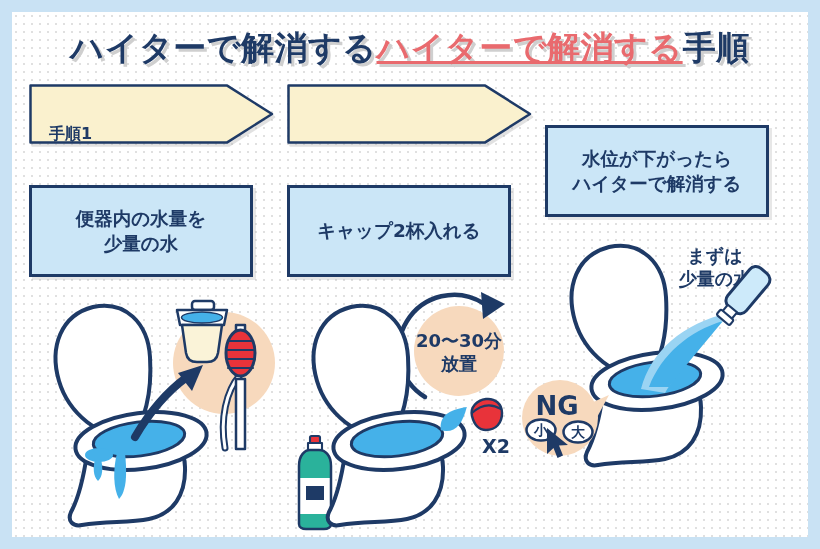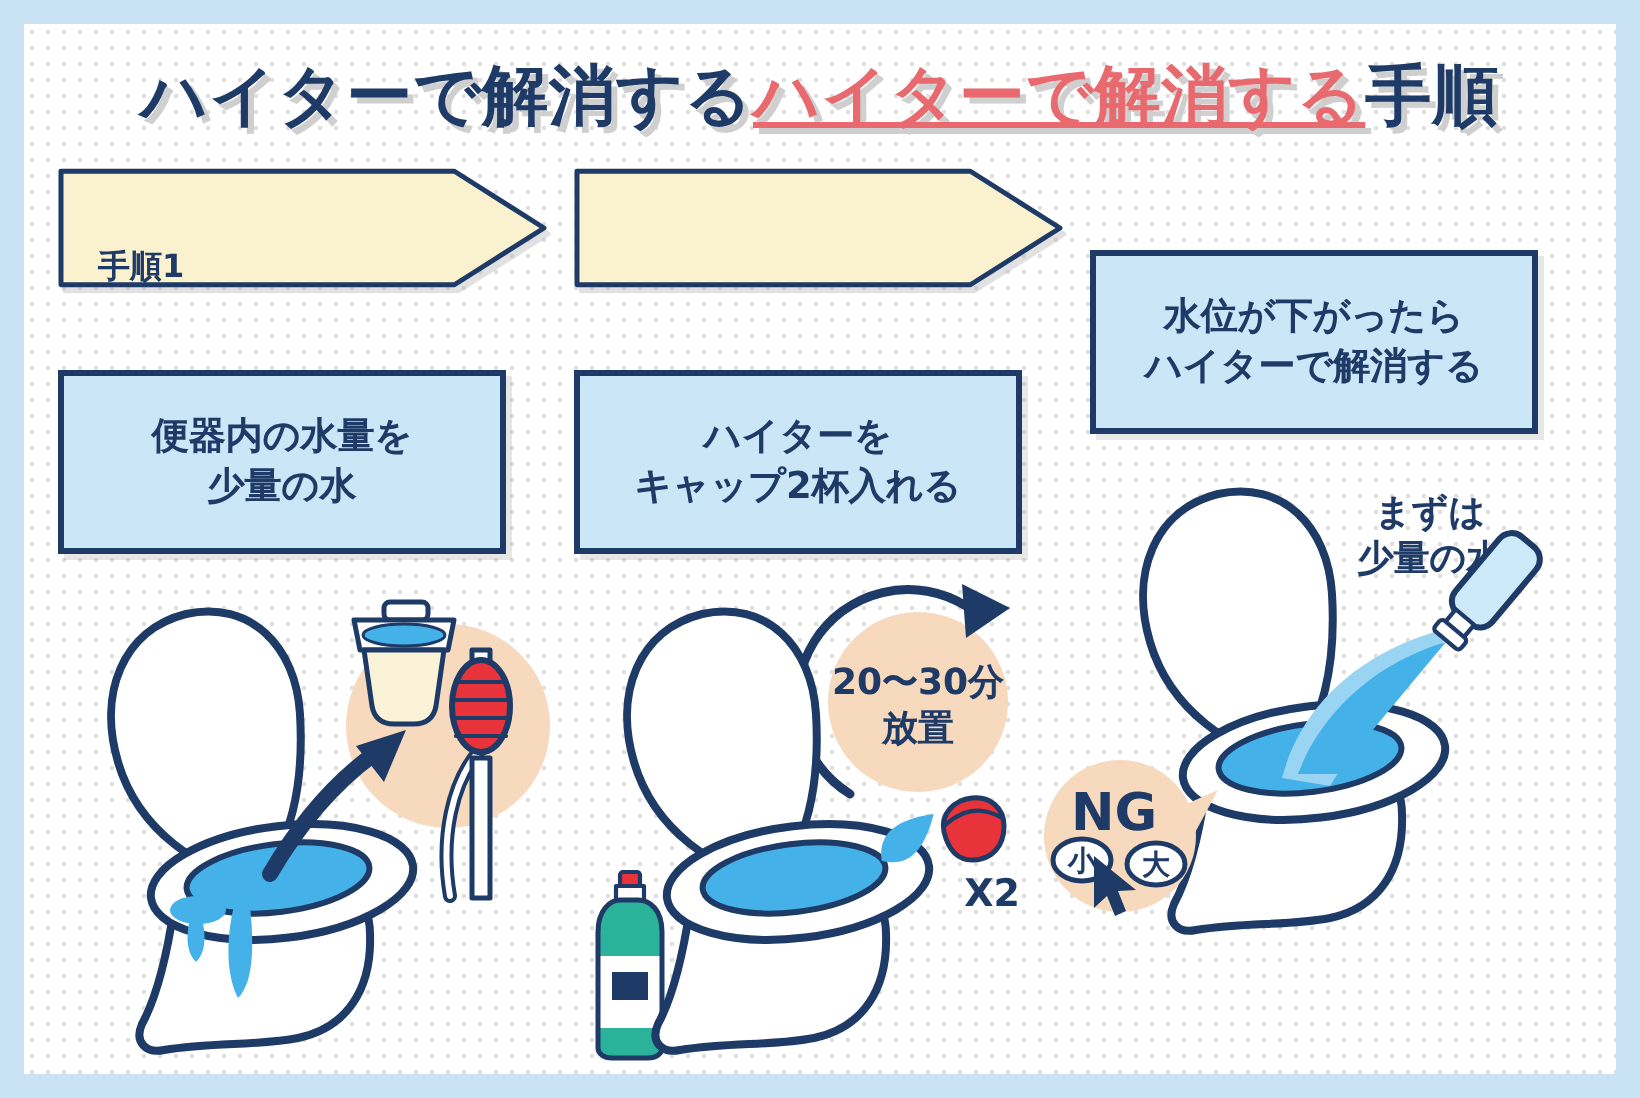--- a/index.html
+++ b/index.html
@@ -113,21 +113,20 @@
         </div>
       </div>
 
       <div class="col">
         <div class="step-banner">
           <svg width="245" height="60" viewBox="0 0 246 60">
             <polygon points="1.5,1.5 199,1.5 244,30 199,58.5 1.5,58.5" class="oNavy sw25" style="fill:var(--banner-cream)"></polygon>
           </svg>
         </div>
         <div class="step-box">
-          <span>ハイターを</span>
           <span>キャップ2杯入れる</span>
         </div>
         <div class="illo">
           <svg width="245" height="253" viewBox="0 0 245 253">
 
             <g>
               <circle cx="172" cy="60" r="45" class="fPeach"></circle>
               <path d="M138,106 A55,55 0 1 1 196,12" class="oNavy sw45"></path>
               <polygon points="194,1 218,13 196,28" class="fNavy" style="fill:var(--navy)"></polygon>
               <text x="172" y="56" font-size="18" class="svgTxt">20〜30分</text>

